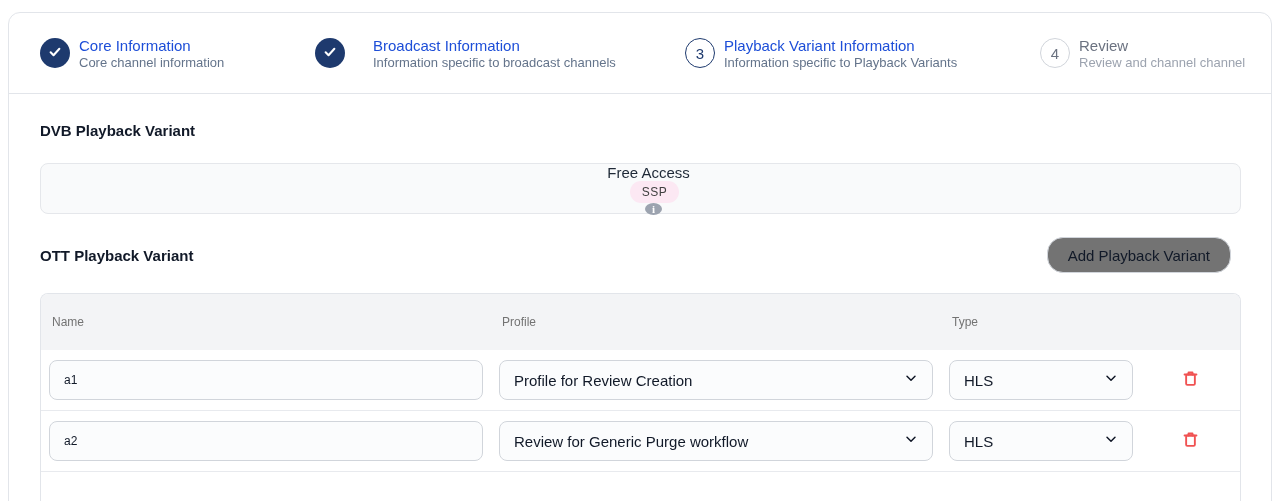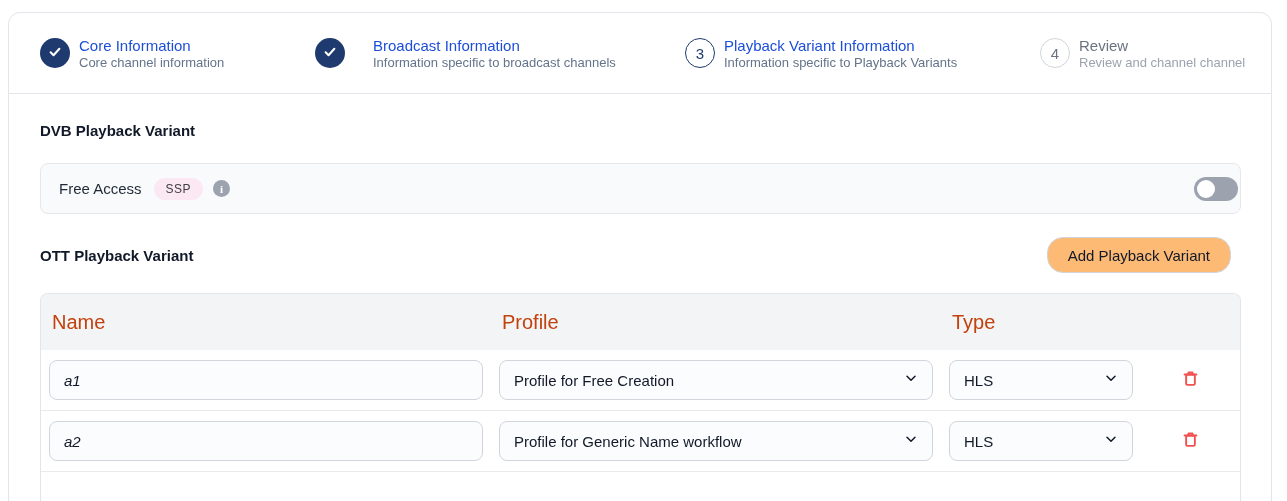--- a/index.html
+++ b/index.html
@@ -22,51 +22,51 @@
   .step-sub { font-size:13px; color:#64748b; line-height:16px; }
   .step.upcoming .step-title { color:#6b7280; }
   .step.upcoming .step-sub { color:#9ca3af; }
 
   
   .content { padding:0 30px 0 31px; }
   .section-heading { font-size:15px; font-weight:700; color:#111928; }
   .h-dvb { margin:28px 0 24px 0; }
 
   .free-access-card { height:51px; background:#f9fafb; border:1px solid #e5e7eb;
-    border-radius:8px; display:flex; align-items:center; padding:0 2px 0 18px; }
+    border-radius:8px; display:flex; align-items:center; padding:0 2px 0 18px;flex-direction:column; }
   .free-access-label { font-size:15px; color:#1f2937; }
   .badge { margin-left:12px; background:#fce8f3; color:#404040; font-size:12px;
     font-weight:500; letter-spacing:.5px; padding:4px 12px; border-radius:999px; }
   .info-icon { margin-left:10px; width:17px; height:17px; border-radius:50%;
     background:#9ca3af; color:#fff; font-size:11px; font-weight:700;
     display:flex; align-items:center; justify-content:center;
     font-family:"Liberation Serif","DejaVu Serif",serif; }
   .toggle { margin-left:auto; width:44px; height:24px; border-radius:12px;
     background:#9ca3af; position:relative; cursor:pointer; }
   .toggle .knob { position:absolute; left:3px; top:3px; width:18px; height:18px;
     border-radius:50%; background:#fff; }
 
   .ott-header-row { margin-top:23px; display:flex; align-items:center;
     justify-content:space-between; }
-  .add-btn { height:36px; padding:0 20px; margin-right:10px; background:#fdba74;
+  .add-btn { height:36px; padding:0 20px; margin-right:10px; background:#737373;
     border:1px solid #d1d5db; border-radius:16px; font-size:15px; color:#111928;
     font-family:inherit; cursor:pointer; }
 
   
   .variant-table { margin-top:20px; border:1px solid #e2e5ea;
     border-bottom:none; border-radius:8px 8px 0 0; min-height:215px; overflow:hidden; }
   .tgrid { display:grid; grid-template-columns:450px 450px 200px 1fr; }
   .thead { background:#f3f4f6; height:56px; align-items:center; }
-  .th { font-size:20px; color:#c2410c; padding-left:11px; }
+  .th { font-size:12px; color:#737373; padding-left:11px; }
   .trow { height:61px; align-items:center; border-bottom:1px solid #e8eaee;
     background:#fff; }
   .cell { padding:0 8px; }
   .text-input { width:100%; height:40px; border:1px solid #d1d5db; border-radius:8px;
-    background:#fbfcfd; font-size:15px; color:#111928; padding:0 14px;
-    font-family:inherit; outline:none;font-style:italic; }
+    background:#fbfcfd; font-size:12px; color:#111928; padding:0 14px;
+    font-family:inherit; outline:none; }
   .select { height:40px; border:1px solid #d1d5db; border-radius:8px;
     background:#fbfcfd; display:flex; align-items:center; justify-content:space-between;
     padding:0 13px 0 14px; cursor:pointer; }
   .select-label { font-size:15px; color:#111928; }
   .action-cell { display:flex; justify-content:center; }
   .trash-btn { background:none; border:none; cursor:pointer; padding:4px;
     display:flex; align-items:center; }
 </style>
 </head>
 <body>
@@ -145,21 +145,21 @@
         <div class="th">Type</div>
         <div class="th"></div>
       </div>
 
       <div class="tgrid trow">
           <div class="cell">
             <input class="text-input" type="text" value="a1" style="">
           </div>
           <div class="cell">
             <div class="select">
-              <span class="select-label">Profile for Free Creation</span>
+              <span class="select-label">Profile for Review Creation</span>
               <span>
                 <svg width="16" height="16" viewBox="0 0 24 24" fill="none" stroke="#111827" stroke-width="2.2" stroke-linecap="round" stroke-linejoin="round">
                   <path d="M6 9.5l6 6 6-6"></path>
                 </svg>
               </span>
             </div>
           </div>
           <div class="cell">
             <div class="select">
               <span class="select-label">HLS</span>
@@ -181,21 +181,21 @@
               </span>
             </button>
           </div>
         </div>
         <div class="tgrid trow">
           <div class="cell">
             <input class="text-input" type="text" value="a2" style="">
           </div>
           <div class="cell">
             <div class="select">
-              <span class="select-label">Profile for Generic Name workflow</span>
+              <span class="select-label">Review for Generic Purge workflow</span>
               <span>
                 <svg width="16" height="16" viewBox="0 0 24 24" fill="none" stroke="#111827" stroke-width="2.2" stroke-linecap="round" stroke-linejoin="round">
                   <path d="M6 9.5l6 6 6-6"></path>
                 </svg>
               </span>
             </div>
           </div>
           <div class="cell">
             <div class="select">
               <span class="select-label">HLS</span>

